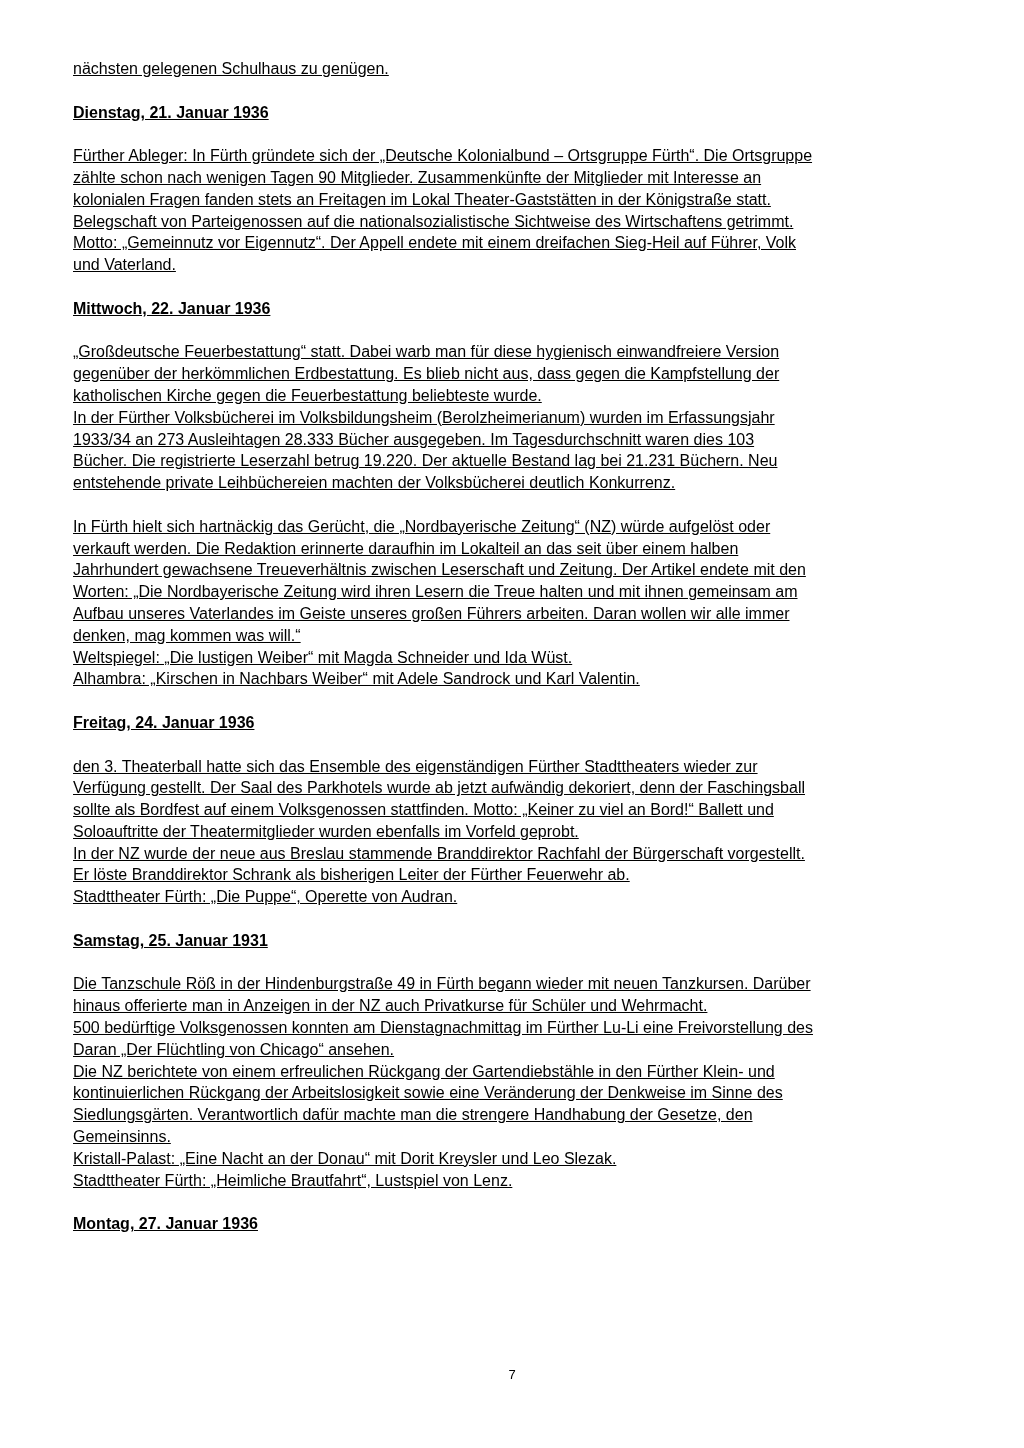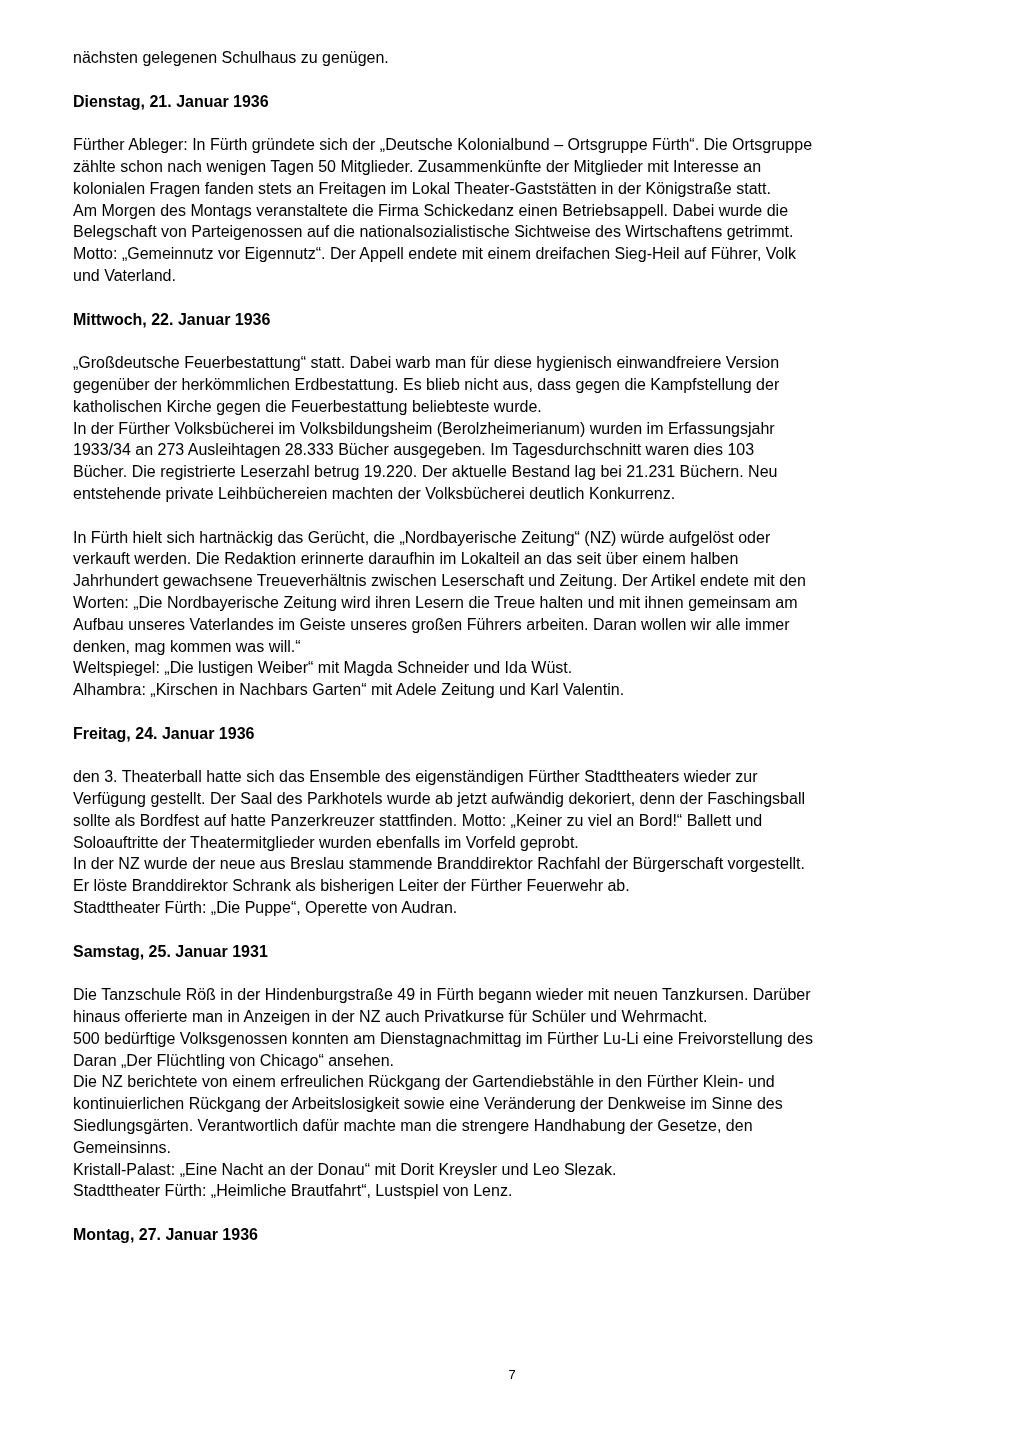--- a/index.html
+++ b/index.html
@@ -14,22 +14,23 @@
     background: #ffffff;
     color: #000000;
     font-family: "Liberation Sans", sans-serif;
     font-size: 16px;
     line-height: 21.8px;
     overflow: hidden;
   }
   .content {
     position: absolute;
     left: 73px;
-    top: 47px;
+    top: 58px;
     width: 880px;
+    text-decoration: underline;
   }
   .block {
     margin: 0 0 21.8px 0;
   }
   .block.heading .line {
     font-weight: bold;
   }
   .line {
     white-space: pre;
     min-height: 21.8px;
@@ -51,23 +52,22 @@
 <div class="page">
   <div class="content">
       <div class="block paragraph">
         <div class="line">nächsten gelegenen Schulhaus zu genügen.</div>
       </div>
       <div class="block heading">
         <div class="line">Dienstag, 21. Januar 1936</div>
       </div>
       <div class="block paragraph">
         <div class="line">Fürther Ableger: In Fürth gründete sich der „Deutsche Kolonialbund – Ortsgruppe Fürth“. Die Ortsgruppe</div>
-        <div class="line">zählte schon nach wenigen Tagen 50 Mitglieder. Zusammenkünfte der Mitglieder mit Interesse an</div>
+        <div class="line">zählte schon nach wenigen Tagen 90 Mitglieder. Zusammenkünfte der Mitglieder mit Interesse an</div>
         <div class="line">kolonialen Fragen fanden stets an Freitagen im Lokal Theater-Gaststätten in der Königstraße statt.</div>
-        <div class="line">Am Morgen des Montags veranstaltete die Firma Schickedanz einen Betriebsappell. Dabei wurde die</div>
         <div class="line">Belegschaft von Parteigenossen auf die nationalsozialistische Sichtweise des Wirtschaftens getrimmt.</div>
         <div class="line">Motto: „Gemeinnutz vor Eigennutz“. Der Appell endete mit einem dreifachen Sieg-Heil auf Führer, Volk</div>
         <div class="line">und Vaterland.</div>
       </div>
       <div class="block heading">
         <div class="line">Mittwoch, 22. Januar 1936</div>
       </div>
       <div class="block paragraph">
         <div class="line">„Großdeutsche Feuerbestattung“ statt. Dabei warb man für diese hygienisch einwandfreiere Version</div>
         <div class="line">gegenüber der herkömmlichen Erdbestattung. Es blieb nicht aus, dass gegen die Kampfstellung der</div>
@@ -78,29 +78,29 @@
         <div class="line">entstehende private Leihbüchereien machten der Volksbücherei deutlich Konkurrenz.</div>
       </div>
       <div class="block paragraph">
         <div class="line">In Fürth hielt sich hartnäckig das Gerücht, die „Nordbayerische Zeitung“ (NZ) würde aufgelöst oder</div>
         <div class="line">verkauft werden. Die Redaktion erinnerte daraufhin im Lokalteil an das seit über einem halben</div>
         <div class="line">Jahrhundert gewachsene Treueverhältnis zwischen Leserschaft und Zeitung. Der Artikel endete mit den</div>
         <div class="line">Worten: „Die Nordbayerische Zeitung wird ihren Lesern die Treue halten und mit ihnen gemeinsam am</div>
         <div class="line">Aufbau unseres Vaterlandes im Geiste unseres großen Führers arbeiten. Daran wollen wir alle immer</div>
         <div class="line">denken, mag kommen was will.“</div>
         <div class="line">Weltspiegel: „Die lustigen Weiber“ mit Magda Schneider und Ida Wüst.</div>
-        <div class="line">Alhambra: „Kirschen in Nachbars Garten“ mit Adele Zeitung und Karl Valentin.</div>
+        <div class="line">Alhambra: „Kirschen in Nachbars Weiber“ mit Adele Sandrock und Karl Valentin.</div>
       </div>
       <div class="block heading">
         <div class="line">Freitag, 24. Januar 1936</div>
       </div>
       <div class="block paragraph">
         <div class="line">den 3. Theaterball hatte sich das Ensemble des eigenständigen Fürther Stadttheaters wieder zur</div>
         <div class="line">Verfügung gestellt. Der Saal des Parkhotels wurde ab jetzt aufwändig dekoriert, denn der Faschingsball</div>
-        <div class="line">sollte als Bordfest auf hatte Panzerkreuzer stattfinden. Motto: „Keiner zu viel an Bord!“ Ballett und</div>
+        <div class="line">sollte als Bordfest auf einem Volksgenossen stattfinden. Motto: „Keiner zu viel an Bord!“ Ballett und</div>
         <div class="line">Soloauftritte der Theatermitglieder wurden ebenfalls im Vorfeld geprobt.</div>
         <div class="line">In der NZ wurde der neue aus Breslau stammende Branddirektor Rachfahl der Bürgerschaft vorgestellt.</div>
         <div class="line">Er löste Branddirektor Schrank als bisherigen Leiter der Fürther Feuerwehr ab.</div>
         <div class="line">Stadttheater Fürth: „Die Puppe“, Operette von Audran.</div>
       </div>
       <div class="block heading">
         <div class="line">Samstag, 25. Januar 1931</div>
       </div>
       <div class="block paragraph">
         <div class="line">Die Tanzschule Röß in der Hindenburgstraße 49 in Fürth begann wieder mit neuen Tanzkursen. Darüber</div>

